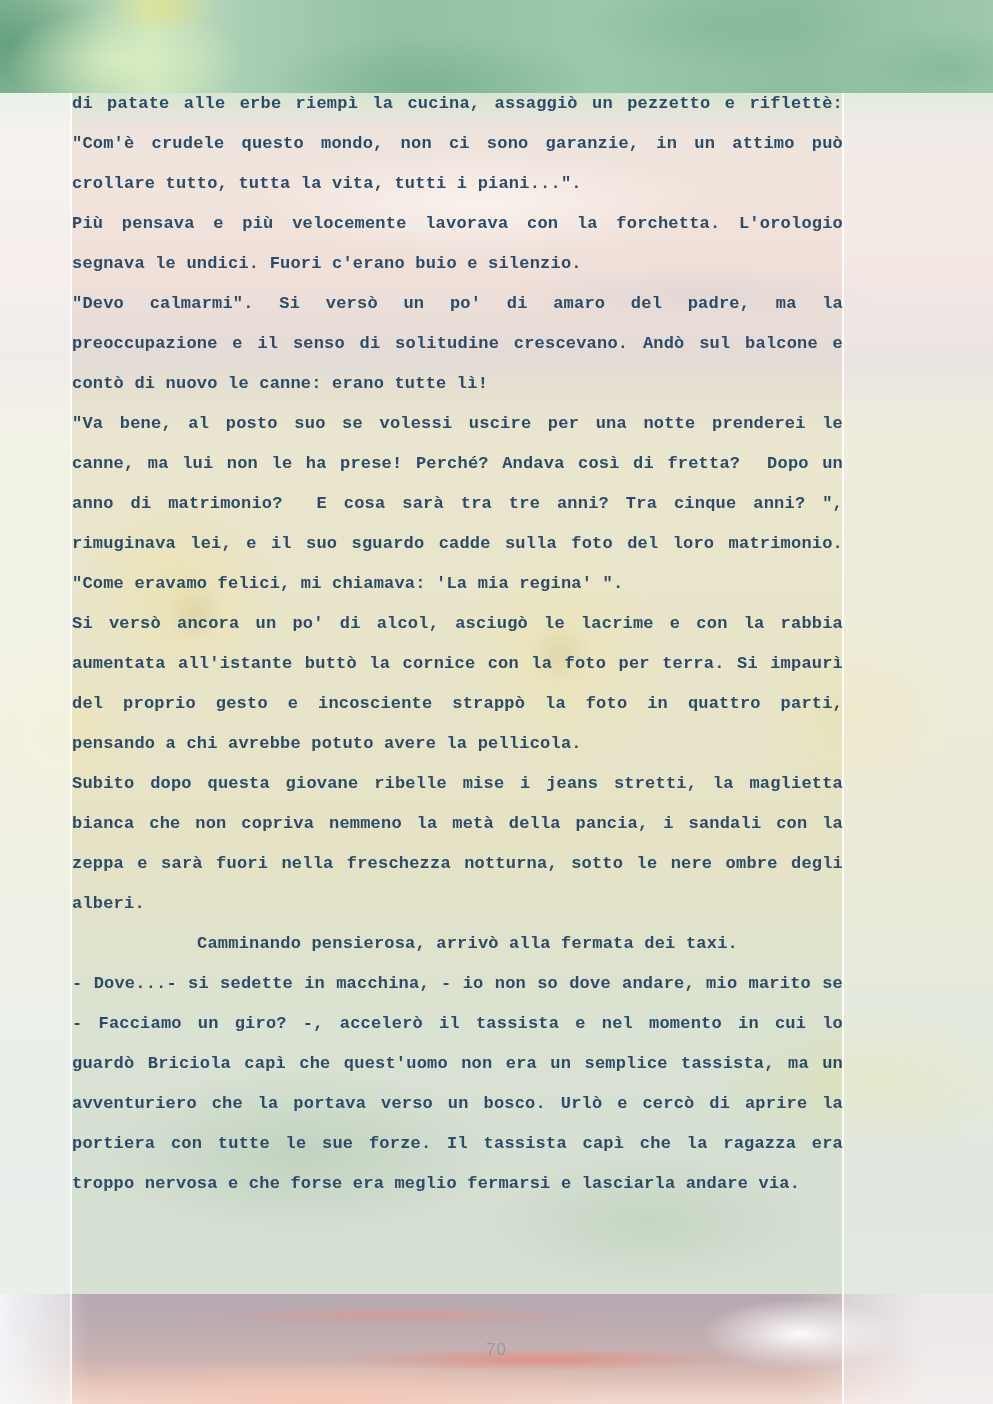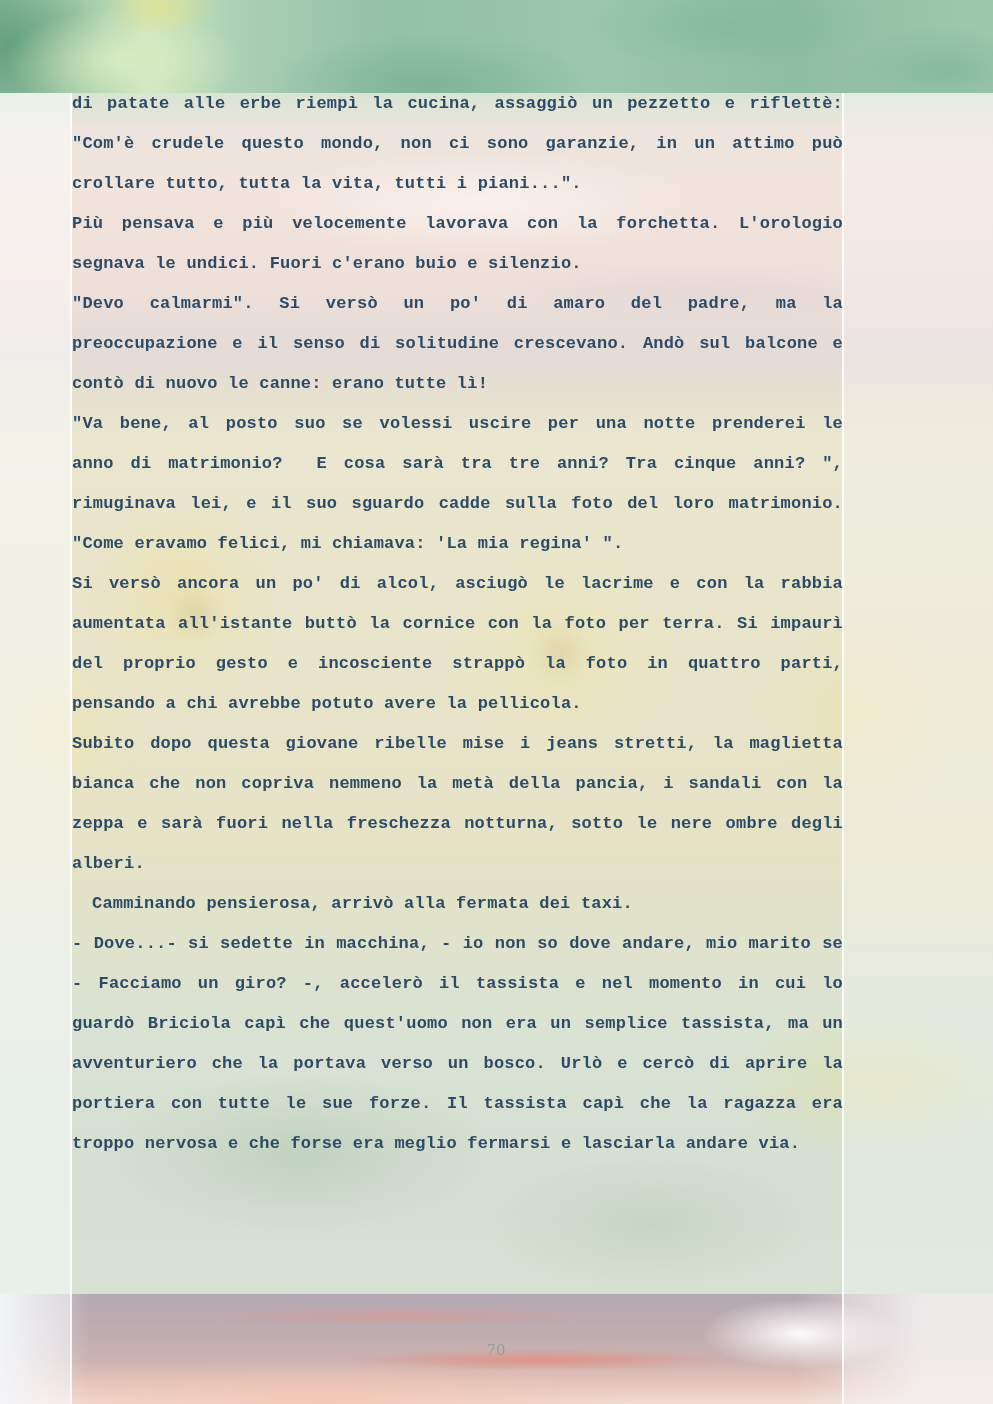--- a/index.html
+++ b/index.html
@@ -68,26 +68,26 @@
     font-family:"Liberation Mono","DejaVu Sans Mono",monospace;
     font-size:17px;font-weight:bold;color:#2d4a66;
   }
   .para{margin:0;padding:0;}
   .line{
     height:40px;line-height:40px;
     text-align:left;
     letter-spacing:0.2px;
   }
   .line.just{text-align:justify;text-align-last:justify;}
-  .line.indent{padding-left:20px;}
+  .line.indent{padding-left:20px;text-align:center;}
 
   .page-number{
     position:absolute;left:0;top:1340px;width:993px;
     text-align:center;
-    font-family:Liberation Serif, serif;
+    font-family:Liberation Sans, sans-serif;
     font-size:17px;letter-spacing:1px;color:#9b9b9b;
   }
 </style>
 </head>
 <body>
 
 <div class="bg-top"></div>
 <div class="bg-main"></div>
 <div class="bg-bottom"></div>
 <div class="margin-overlay-left"></div>
@@ -105,20 +105,21 @@
       <div class="line just">Più pensava e più velocemente lavorava con la forchetta. L'orologio</div>
       <div class="line">segnava le undici. Fuori c'erano buio e silenzio.</div>
     </div>
     <div class="para">
       <div class="line just">"Devo calmarmi". Si versò un po' di amaro del padre, ma la</div>
       <div class="line just">preoccupazione e il senso di solitudine crescevano. Andò sul balcone e</div>
       <div class="line">contò di nuovo le canne: erano tutte lì!</div>
     </div>
     <div class="para">
       <div class="line just">"Va bene, al posto suo se volessi uscire per una notte prenderei le</div>
+      <div class="line just">canne, ma lui non le ha prese! Perché? Andava così di fretta?&nbsp; Dopo un</div>
       <div class="line just">anno di matrimonio?&nbsp; E cosa sarà tra tre anni? Tra cinque anni? ",</div>
       <div class="line just">rimuginava lei, e il suo sguardo cadde sulla foto del loro matrimonio.</div>
       <div class="line">"Come eravamo felici, mi chiamava: 'La mia regina' ".</div>
     </div>
     <div class="para">
       <div class="line just">Si versò ancora un po' di alcol, asciugò le lacrime e con la rabbia</div>
       <div class="line just">aumentata all'istante buttò la cornice con la foto per terra. Si impaurì</div>
       <div class="line just">del proprio gesto e incosciente strappò la foto in quattro parti,</div>
       <div class="line">pensando a chi avrebbe potuto avere la pellicola.</div>
     </div>

